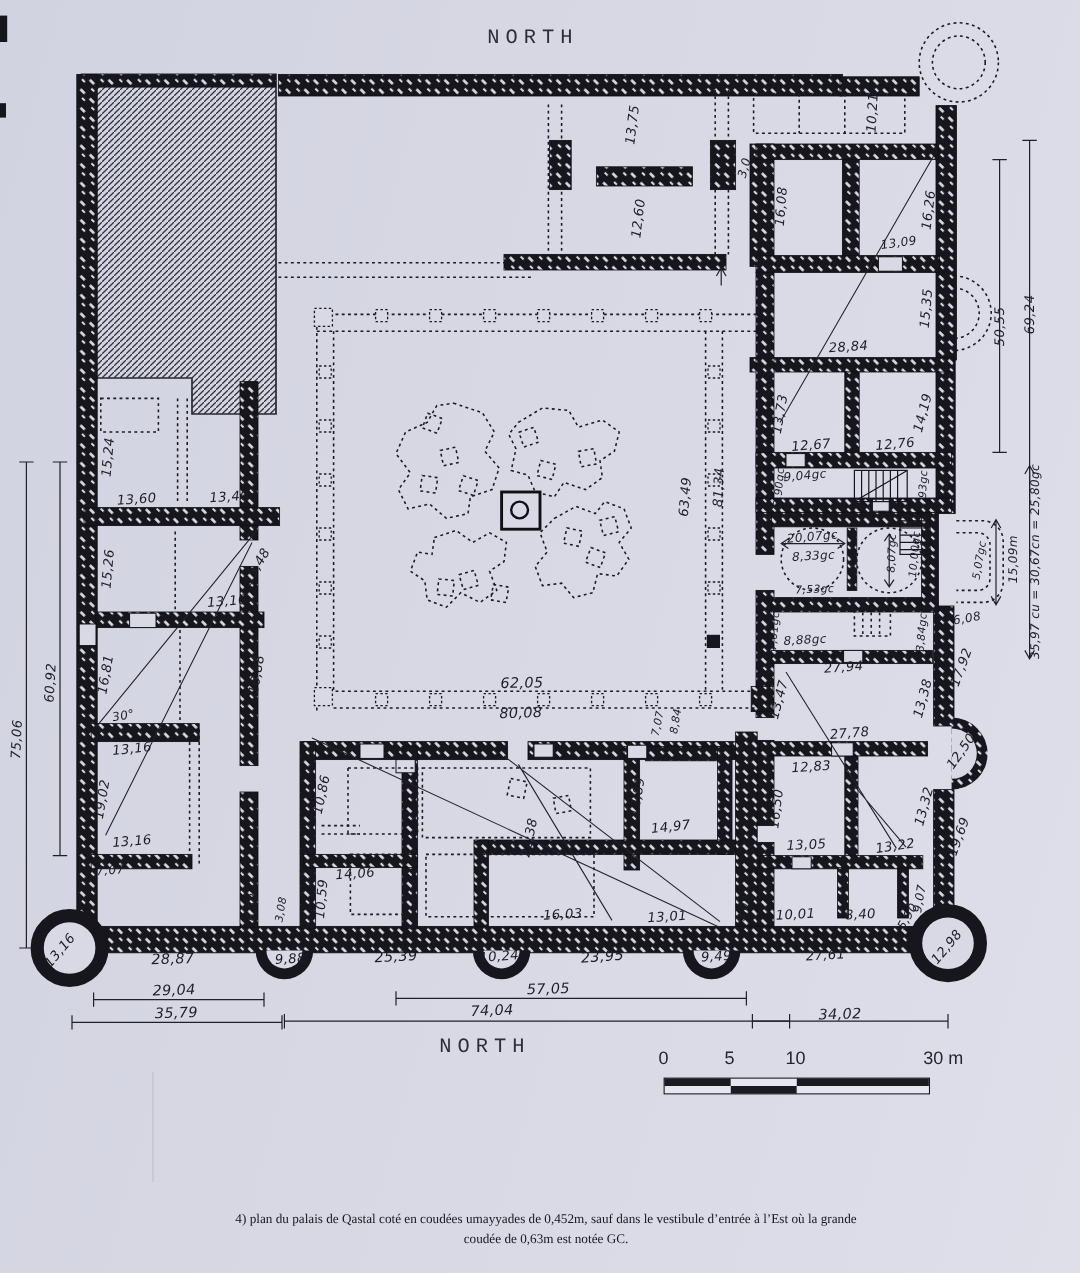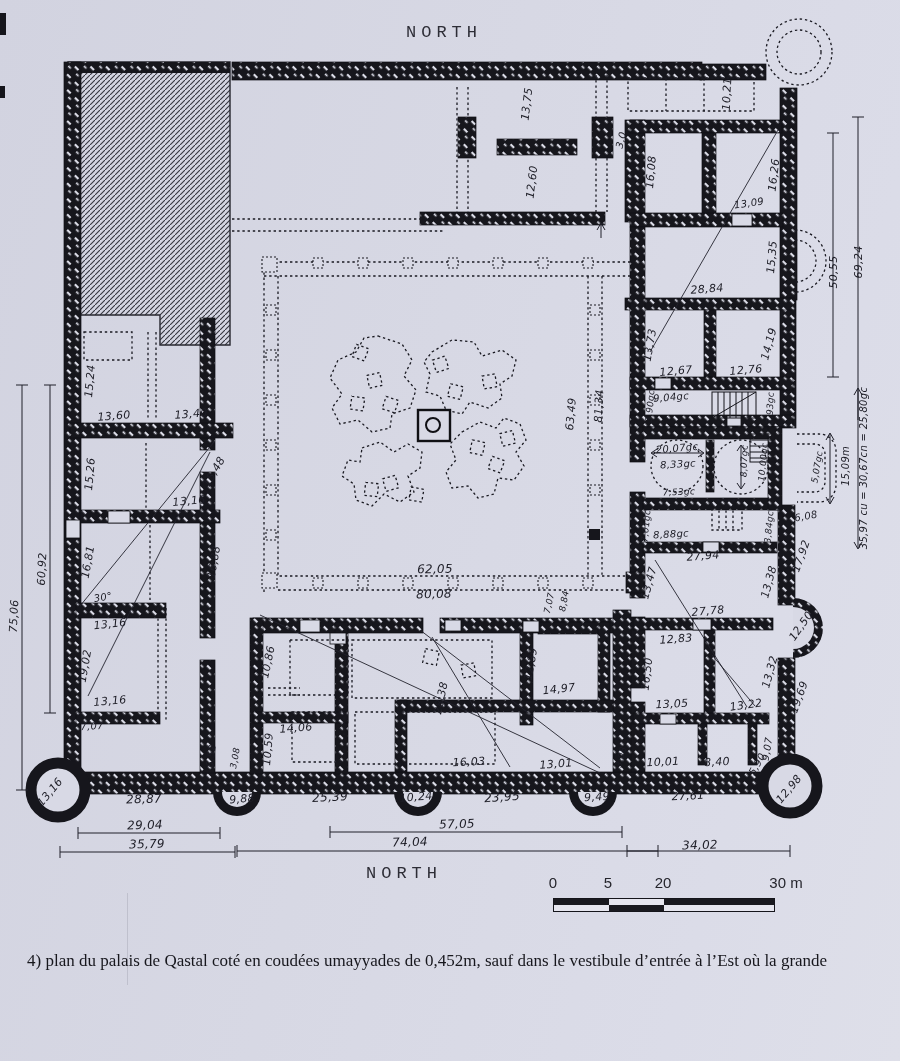--- a/index.html
+++ b/index.html
@@ -7,23 +7,23 @@
         background:linear-gradient(105deg,#d2d3e0 0%,#d7d8e4 45%,#dbdce8 80%,#dedfe9 100%);
         font-family:"DejaVu Sans",sans-serif;}
   .plan-svg{position:absolute;left:0;top:0;}
   .label-layer{position:absolute;left:0;top:0;width:100%;height:100%;pointer-events:none;}
   .dl{position:absolute;font:italic 11px "DejaVu Sans",sans-serif;color:#1d1d26;
       white-space:nowrap;letter-spacing:.3px;}
   .compass{position:absolute;font-family:"Liberation Mono","DejaVu Sans Mono",monospace;
       font-size:17px;letter-spacing:5px;color:#2d2d36;}
   .compass.north{left:406px;top:23px;}
   .compass.south{left:366px;top:864px;}
-  .caption{position:absolute;left:27px;top:948px;width:856px;
-      font-family:"Liberation Serif","DejaVu Serif",serif;font-size:17px;
-      color:#17171d;line-height:1.5;}
+  .caption{position:absolute;left:27px;top:1008px;width:856px;
+      font-family:"Liberation Serif","DejaVu Serif",serif;font-size:11px;
+      color:#17171d;line-height:1.5;text-align:center;}
   .sbar{position:absolute;left:553px;top:898px;width:220px;height:12px;border:1.6px solid #15151b;
       display:grid;grid-template-columns:55px 55px 110px;grid-template-rows:1fr 1fr;}
   .sbar div{border:0;}
   .sb-b{background:#1a1a20;}
   .sb-w{background:#e6e6ef;}
   .sb-num{position:absolute;top:874px;transform:translateX(-50%);
       font:15px "Liberation Sans",sans-serif;color:#25252c;}
   .fold{position:absolute;left:127px;top:893px;width:1px;height:92px;background:#bfc0cd;}
 </style>
 </head>
@@ -366,30 +366,31 @@
       <span class="dl" style="left: 434px; top: 594px; transform: translate(-50%, -50%) rotate(-2deg); font-size: 12px;">80,08</span>
       <span class="dl" style="left: 571px; top: 414px; transform: translate(-50%, -50%) rotate(-85deg);">63,49</span>
       <span class="dl" style="left: 599px; top: 406px; transform: translate(-50%, -50%) rotate(-87deg);">81,34</span>
     </div>
 
 <div class="compass north">NORTH</div>
 <div class="compass south">NORTH</div>
 
 <span class="sb-num" style="left:553px">0</span>
 <span class="sb-num" style="left:608px">5</span>
-<span class="sb-num" style="left:663px">20</span>
+<span class="sb-num" style="left:663px">10</span>
 <span class="sb-num" style="left:786px">30 m</span>
 <div class="sbar">
   <div class="sb-b"></div>
   <div class="sb-w"></div>
   <div class="sb-b"></div>
   <div class="sb-w"></div>
   <div class="sb-b"></div>
   <div class="sb-w"></div>
 </div>
 
 <div class="fold"></div>
 
 <div class="caption">
   <div>4) plan du palais de Qastal coté en coudées umayyades de 0,452m, sauf dans le vestibule d’entrée à l’Est où la grande</div>
+  <div>coudée de 0,63m est notée GC.</div>
 </div>
 
 </div>
 
 </body></html>

